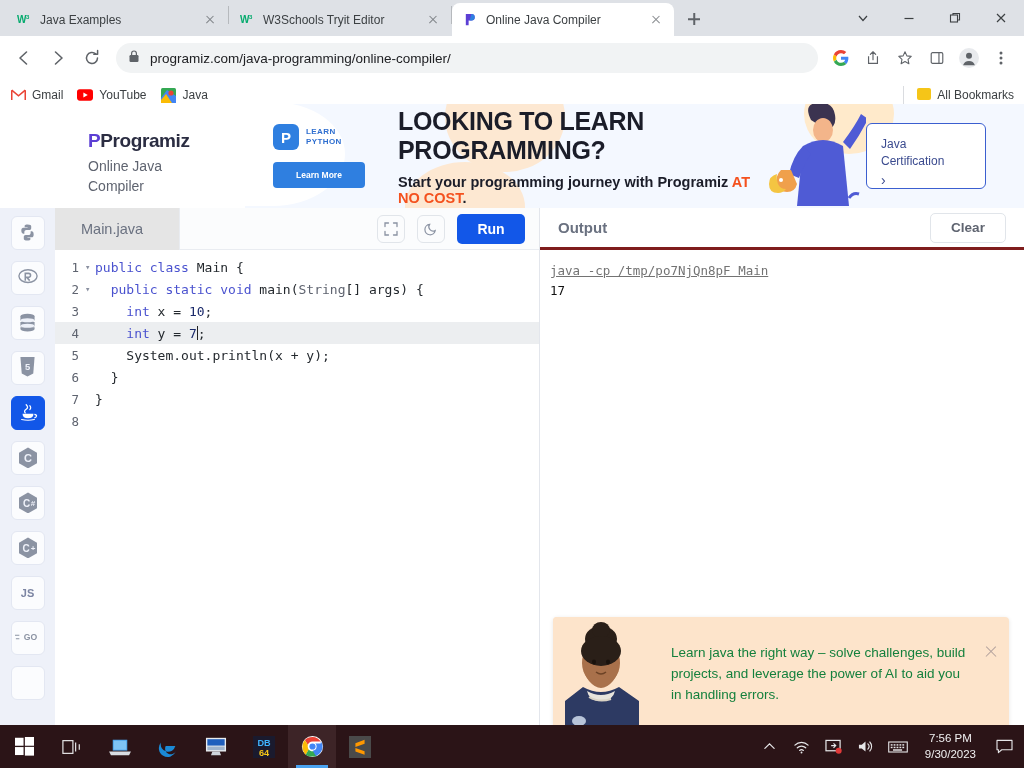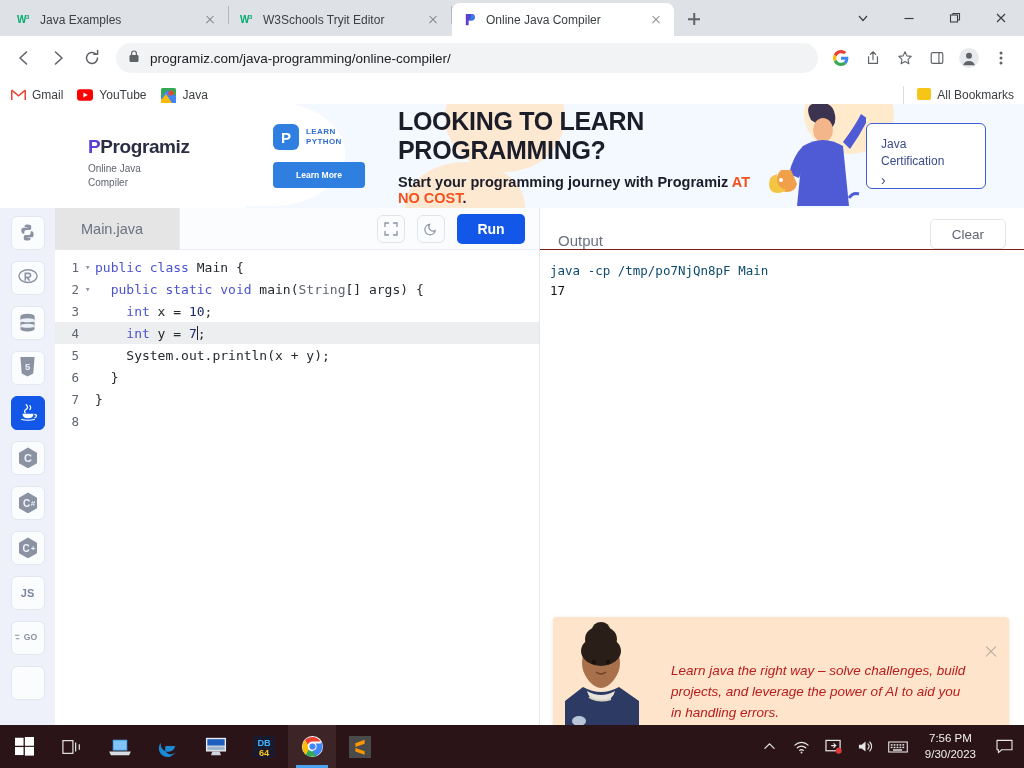--- a/index.html
+++ b/index.html
@@ -62,21 +62,21 @@
   .tb-divider { position:absolute; right:120px; width:1px; height:18px; background:#dadce0; }
 
   
   .page { position:absolute; left:0; top:104px; width:1024px; height:621px; background:#fff; overflow:hidden; }
 
   
   .banner { position:relative; height:104px; background:#fff; display:flex; align-items:center;padding-left:40px; }
   .banner-left { width:205px; flex:0 0 205px; padding:14px 0 0 48px; }
   .pz-logo { font-size:19px; font-weight:bold; color:#2b2d42; letter-spacing:-0.4px; }
   .pz-logo .p { color:#5c3fd4; }
-  .pz-sub { font-size:10px; color:#5f6470; line-height:1.45; margin-top:4px; }
+  .pz-sub { font-size:14px; color:#5f6470; line-height:1.45; margin-top:4px; }
   .ad { position:relative; flex:1 1 auto; background:#f4f8ff; overflow:hidden; display:flex; align-items:center; }
   .ad-wave { position:absolute; left:-20px; top:0; width:120px; height:104px; background:#fff;
              border-radius:0 60% 60% 0 / 0 50% 50% 0; }
   .ad-blob1 { position:absolute; left:200px; top:-40px; width:120px; height:110px; background:#fde8d2; border-radius:50%; }
   .ad-blob2 { position:absolute; left:160px; bottom:-42px; width:120px; height:90px; background:#fde8d2; border-radius:50%; }
   .ad-blob3 { position:absolute; right:130px; top:-28px; width:90px; height:80px; background:#ffeacb; border-radius:50%; }
   .ad-left { position:relative; width:145px; flex:0 0 145px; padding-left:28px; z-index:2; }
   .lp-row { display:flex; align-items:center; gap:7px; }
   .lp-badge { width:26px; height:26px; border-radius:6px; background:#2f7fe0; color:#fff; font-weight:bold;
               font-size:15px; display:flex; align-items:center; justify-content:center; }
@@ -119,36 +119,36 @@
   .cline.hl { background:#eceef0; }
   .gutter { width:30px; flex:0 0 30px; text-align:right; padding-right:6px; color:#5f6470; font-size:12.5px; }
   .fold { width:10px; flex:0 0 10px; color:#8a90a0; font-size:9px; }
   .ctext { white-space:pre; color:#24292e; }
   .kw  { color:#4a52cf; }
   .cls { color:#5f6470; }
   .num { color:#1b2a6b; }
   .caret { display:inline-block; width:1px; height:14px; background:#222; vertical-align:-2px; }
 
   .outcol { width:484px; flex:0 0 484px; display:flex; flex-direction:column; background:#fff; position:relative; }
-  .out-head { height:42px; display:flex; align-items:flex-end; border-bottom:1px solid #7f1d1d; }
+  .out-head { height:42px; display:flex; align-items:center; border-bottom:3px solid #7f1d1d;font-weight:bold; }
   .out-title { font-size:15px; color:#6a7180; padding-left:18px; }
   .clear-btn { margin-left:auto; margin-right:18px; width:76px; height:30px; border:1px solid #e1e5ea;
                border-radius:5px; background:#fff; color:#5f6470; font-size:13.5px;
                display:flex; align-items:center; justify-content:center; }
   .out-body { flex:1 1 auto; padding:10px 0 0 10px; font-family:"DejaVu Sans Mono", monospace; font-size:12.5px; }
-  .out-cmd { color:#0c4a6e; line-height:1.7; }
+  .out-cmd { color:#737373; line-height:1.7;text-decoration:underline; }
   .out-val { color:#111; line-height:1.6; }
 
   
   .promo { position:absolute; left:553px; top:513px; width:456px; height:193px; background:#fde4cb;
            border-radius:4px; box-shadow:0 1px 4px rgba(0,0,0,.10); overflow:hidden; display:flex; z-index:5; }
   .promo-img { width:110px; flex:0 0 110px; position:relative; }
   .promo-body { flex:1 1 auto; padding:23px 36px 0 8px; position:relative; }
   .promo-h { font-size:17.5px; color:#2a2342; font-weight:bold; letter-spacing:-.2px; }
-  .promo-p { font-size:13.5px; color:#b91c1c; line-height:1.55; margin-top:21px;font-style:italic; }
+  .promo-p { font-size:13.5px; color:#15803d; line-height:1.55; margin-top:3px; }
   .promo-close { position:absolute; right:11px; top:27px; width:14px; height:14px; opacity:.45; }
   .promo-close::before, .promo-close::after { content:""; position:absolute; left:0; top:6.5px; width:14px; height:1.4px; background:#5b5366; }
   .promo-close::before { transform:rotate(45deg); }
   .promo-close::after  { transform:rotate(-45deg); }
 
   
   .taskbar { position:absolute; left:0; top:725px; width:1024px; height:43px; background:#2b1417;
              display:flex; align-items:center; }
   .tb-item { width:48px; height:43px; display:flex; align-items:center; justify-content:center; position:relative; }
   .tb-item.running { background:#3d2427; }

